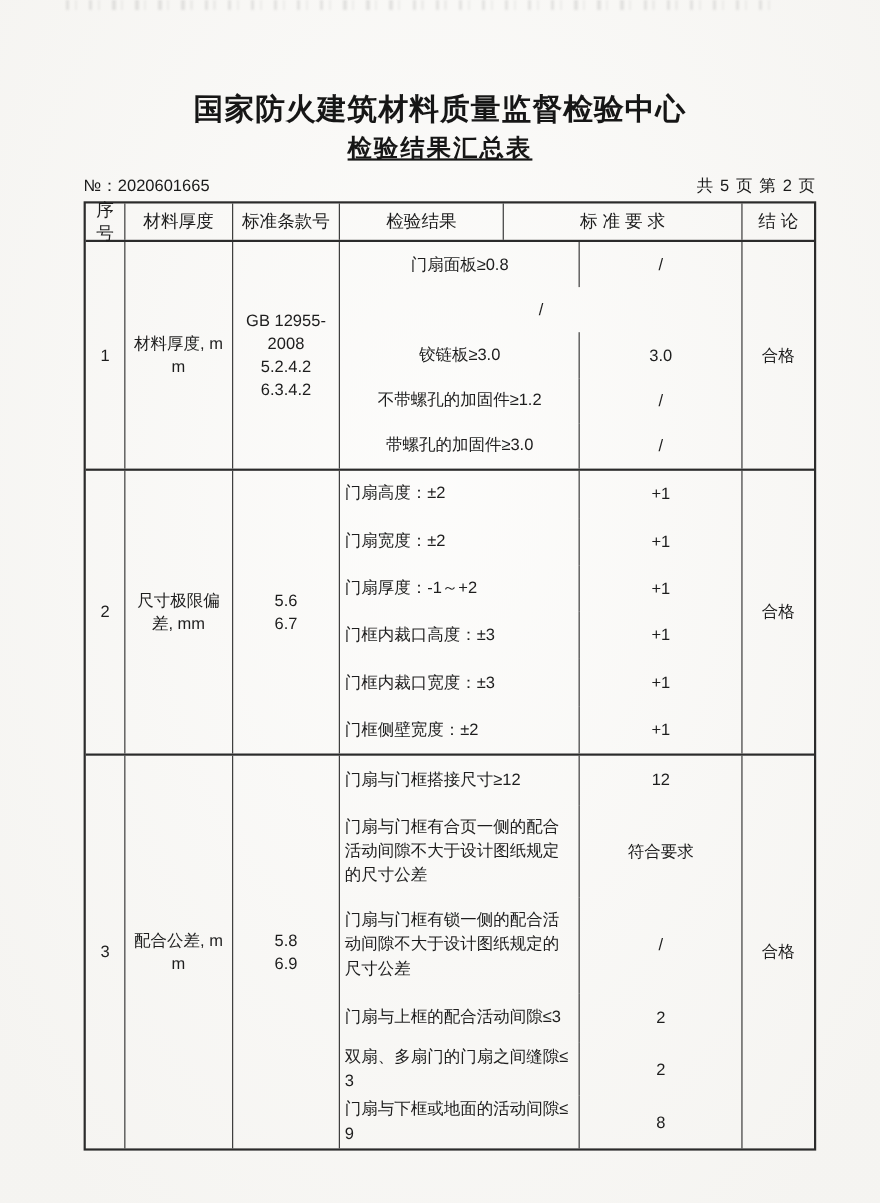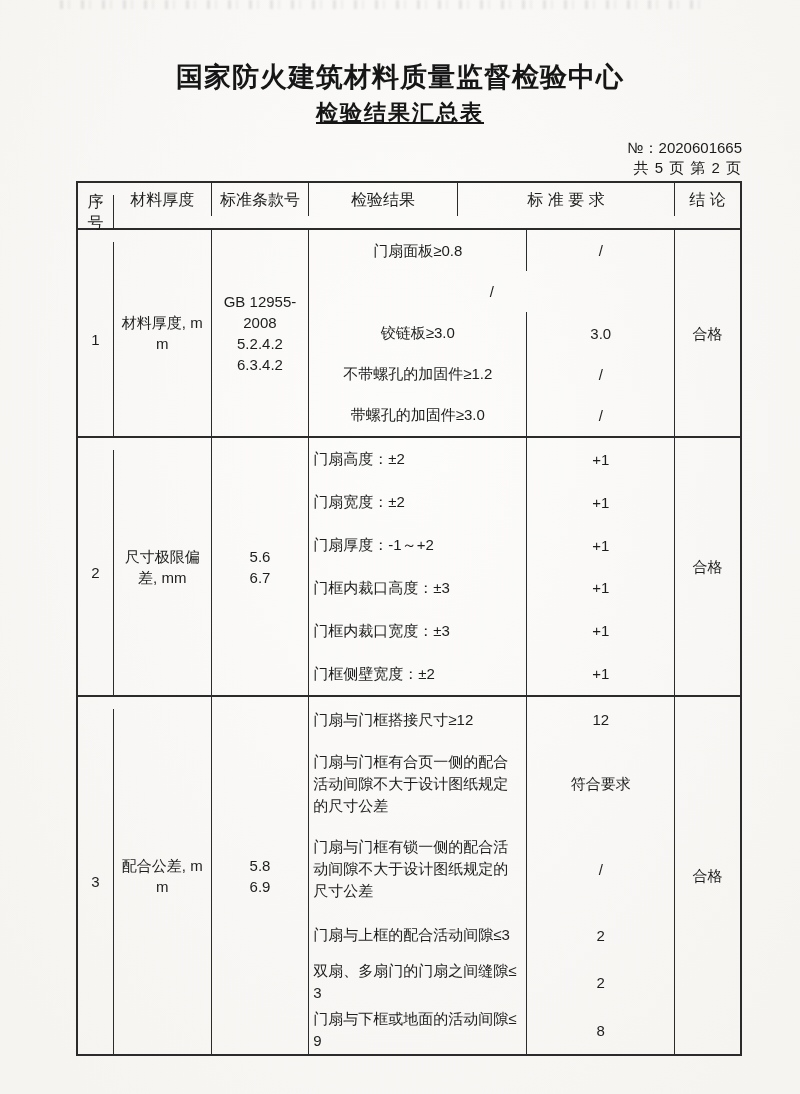--- a/index.html
+++ b/index.html
@@ -19,33 +19,33 @@
   }
   
   .scan-artifact{
     position:absolute;top:0;left:60px;width:640px;height:9px;
     background:repeating-linear-gradient(90deg,
       rgba(100,100,100,0.28) 0 3px, transparent 3px 8px,
       rgba(120,120,120,0.18) 8px 10px, transparent 10px 21px);
     filter:blur(1.1px);
     opacity:.55;
   }
-  .titles{ text-align:center; padding-top:60px; }
+  .titles{ text-align:center; padding-top:82px; }
   .title{
     font-size:27px; font-weight:bold; letter-spacing:1px;
     line-height:34px; color:#161616;
   }
   .subtitle{
     font-size:22px; font-weight:bold; letter-spacing:2px;
     line-height:30px; margin-top:4px; color:#161616;text-decoration:underline;
   }
   .meta{
     width:666px; margin:10px auto 0 76px;
     display:flex; justify-content:space-between; align-items:flex-end;
-    font-size:15px; line-height:20px; color:#1a1a1a;flex-direction:column;
+    font-size:15px; line-height:20px; color:#1a1a1a;
   }
   .meta .pageinfo{ letter-spacing:1px; }
   
   .rtable{
     margin:3px 0 0 76px;
     width:666px;
     border:2px solid #2b2b2b;
     box-sizing:border-box;
     background:transparent;
   }
@@ -53,21 +53,21 @@
   .trow:last-child{ border-bottom:none; }
   .cell{
     box-sizing:border-box;
     border-right:1.5px solid #2b2b2b;
     display:flex; align-items:center; justify-content:center;
     text-align:center;
     font-size:15px; line-height:21px;
     padding:2px 3px;
   }
   .cell:last-child{ border-right:none; }
-  .c-no{ width:36px;margin-top:12px; }
+  .c-no{ width:36px; }
   .c-item{ width:98px; word-break:break-all; }
   .c-clause{ width:98px; white-space:pre-line; }
   .c-reqhead{ width:218px; }
   .c-reshead{ width:149px; }
   .c-concl{ width:65px; }
   .thead .cell{ font-size:16px; height:33px; padding:0 2px; }
   
   .c-sub{ width:367px; display:flex; flex-direction:column; border-right:1.5px solid #2b2b2b; box-sizing:border-box; }
   .subrow{ display:flex; flex:1 1 0; }
   .c-req{

